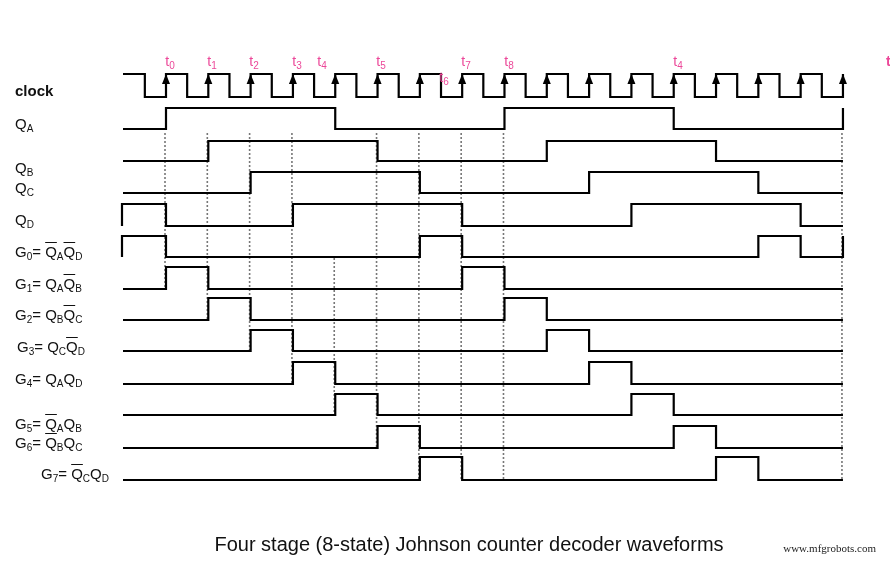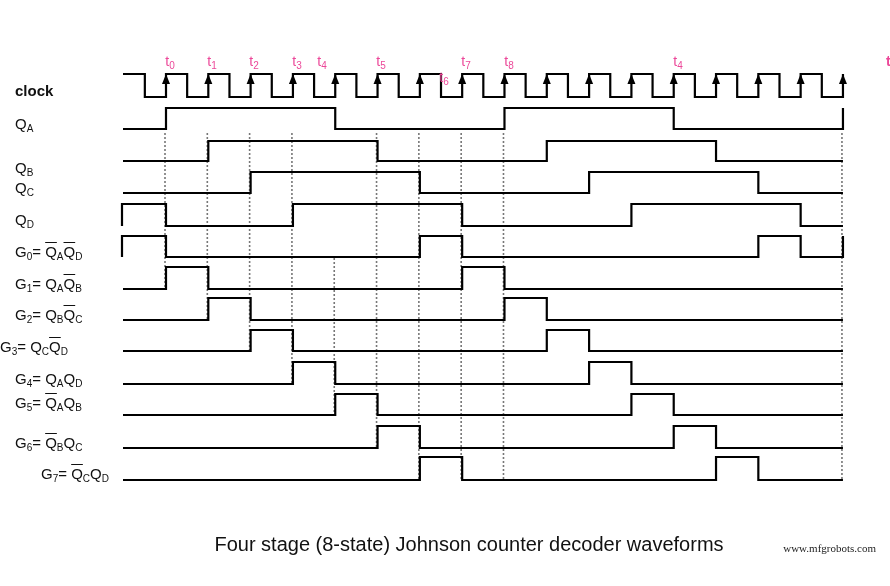--- a/index.html
+++ b/index.html
@@ -68,23 +68,23 @@
 
 <div id="labels">
   <div class="lbl" style="left:15px;top:83px;font-weight:bold;">clock</div>
 <div class="lbl" style="left: 15px; top: 116px;"><span>Q</span><sub>A</sub></div>
     <div class="lbl" style="left: 15px; top: 148px; margin-top: 12px;"><span>Q</span><sub>B</sub></div>
     <div class="lbl" style="left: 15px; top: 180px;"><span>Q</span><sub>C</sub></div>
     <div class="lbl" style="left: 15px; top: 212px;"><span>Q</span><sub>D</sub></div>
     <div class="lbl" style="left: 15px; top: 244px;"><span>G</span><sub>0</sub><span>= </span><span class="ov">Q</span><sub>A</sub><span class="ov">Q</span><sub>D</sub></div>
     <div class="lbl" style="left: 15px; top: 276px;"><span>G</span><sub>1</sub><span>= Q</span><sub>A</sub><span class="ov">Q</span><sub>B</sub></div>
     <div class="lbl" style="left: 15px; top: 307px;"><span>G</span><sub>2</sub><span>= Q</span><sub>B</sub><span class="ov">Q</span><sub>C</sub></div>
-    <div class="lbl" style="left: 0; top: 339px; text-align: right;"><span>G</span><sub>3</sub><span>= Q</span><sub>C</sub><span class="ov">Q</span><sub>D</sub></div>
+    <div class="lbl" style="left: 17px; top: 339px; text-align: right;"><span>G</span><sub>3</sub><span>= Q</span><sub>C</sub><span class="ov">Q</span><sub>D</sub></div>
     <div class="lbl" style="left: 15px; top: 371px; text-align: center;"><span>G</span><sub>4</sub><span>= Q</span><sub>A</sub><span>Q</span><sub>D</sub></div>
-    <div class="lbl" style="left: 15px; top: 395px;"><span>G</span><sub>5</sub><span>= </span><span class="ov">Q</span><sub>A</sub><span>Q</span><sub>B</sub></div>
+    <div class="lbl" style="left: 15px; top: 416px;"><span>G</span><sub>5</sub><span>= </span><span class="ov">Q</span><sub>A</sub><span>Q</span><sub>B</sub></div>
     <div class="lbl" style="left: 15px; top: 435px;"><span>G</span><sub>6</sub><span>= </span><span class="ov">Q</span><sub>B</sub><span>Q</span><sub>C</sub></div>
     <div class="lbl" style="left: 15px; top: 466px; margin-left: 26px;"><span>G</span><sub>7</sub><span>= </span><span class="ov">Q</span><sub>C</sub><span>Q</span><sub>D</sub></div>
   </div>
 <div id="tlabels">
     <div class="tlabel" style="left: 170px; top: 54px;"><span>t</span><sub>0</sub></div>
     <div class="tlabel" style="left: 212px; top: 54px;"><span>t</span><sub>1</sub></div>
     <div class="tlabel" style="left: 254px; top: 54px;"><span>t</span><sub>2</sub></div>
     <div class="tlabel" style="left: 297px; top: 54px;"><span>t</span><sub>3</sub></div>
     <div class="tlabel" style="left: 322px; top: 54px;"><span>t</span><sub>4</sub></div>
     <div class="tlabel" style="left: 381px; top: 54px;"><span>t</span><sub>5</sub></div>

